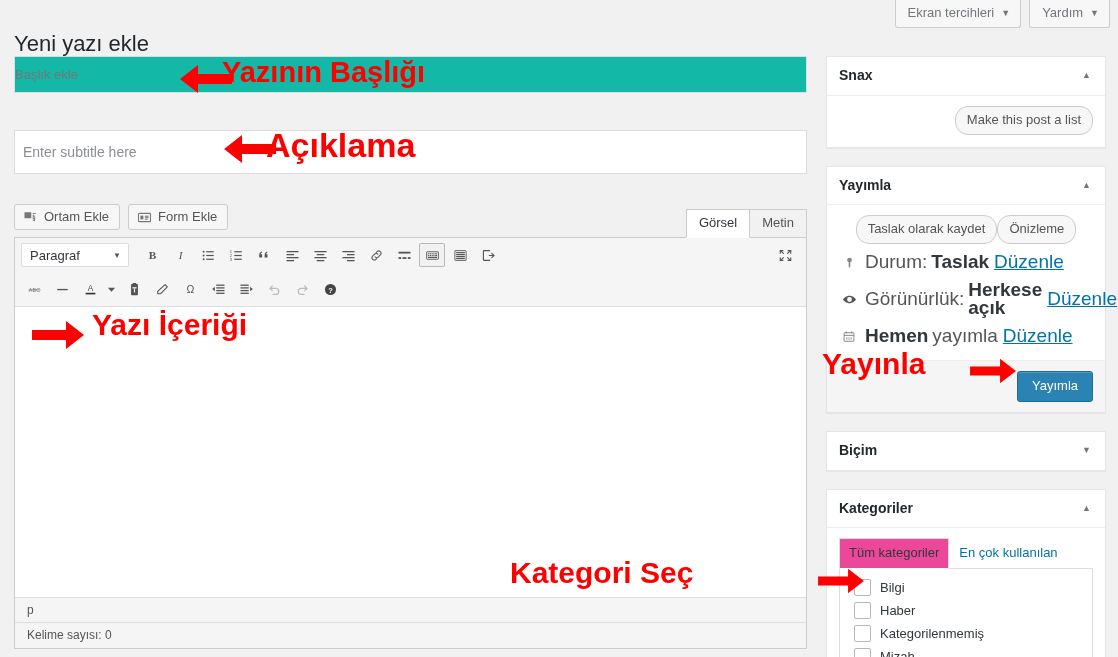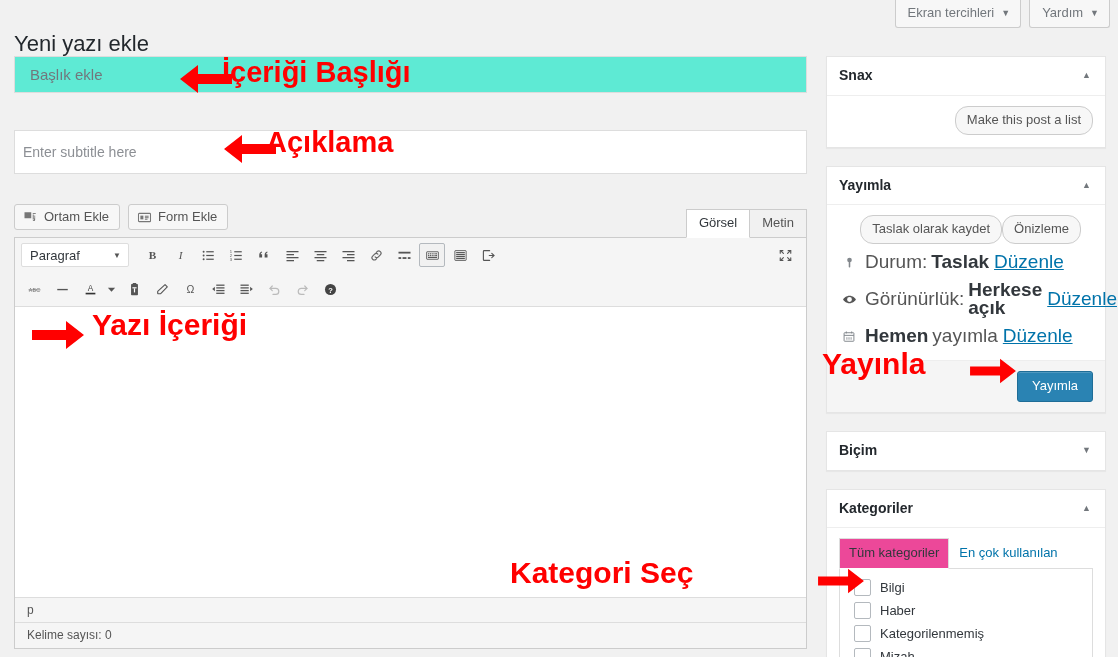--- a/index.html
+++ b/index.html
@@ -54,24 +54,24 @@
     position: absolute;
     left: 14px; top: 56px;
     width: 793px;
   }
 
   .title-input {
     display: block;
     width: 100%;
     box-sizing: border-box;
     height: 37px;
-    padding: 3px 15px;
-    font-size: 15px;
+    padding: 3px 0;
+    font-size: 13px;
     color: #32373c;
-    background: #5eead4;
+    background: #14b8a6;
     border: 1px solid #ddd;
     outline: none;
     font-family: "Liberation Sans", sans-serif;
   }
   .title-input::placeholder { color: #72777c; opacity: 1; }
 
   .subtitle-input {
     display: block;
     width: 100%;
     box-sizing: border-box;
@@ -254,21 +254,21 @@
     border-radius: 13px;
     color: #555;
     font-size: 13px;
     padding: 5px 11px 6px;
     cursor: pointer;
     line-height: 16px;
     white-space: nowrap;
   }
 
   .publish-row {
-    display: flex; justify-content: flex-end; align-items: center;
+    display: flex; justify-content: center; align-items: center;
     padding: 10px 24px 2px;
   }
   .misc { padding: 2px 12px 10px; }
   .misc-item {
     display: flex; align-items: center;
     font-size: 19px; color: #555;
     padding: 5px 0 5px 0;
     line-height: 18px;
   }
   .misc-ico {
@@ -352,21 +352,21 @@
     white-space: nowrap;
     line-height: 1;
     pointer-events: none;
   }
   .anno-arrow {
     position: absolute;
     pointer-events: none;
   }
   #anno-title { left: 222px; top: 58px; font-size: 29px; }
   #anno-title-arrow { left: 178px; top: 62px; }
-  #anno-subtitle { left: 266px; top: 128px; font-size: 29px; }
+  #anno-subtitle { left: 266px; top: 128px; font-size: 34px; }
   #anno-subtitle-arrow { left: 222px; top: 132px; }
   #anno-content { left: 92px; top: 310px; font-size: 30px; }
   #anno-content-arrow { left: 30px; top: 318px; }
   #anno-publish { left: 822px; top: 349px; font-size: 30px; }
   #anno-publish-arrow { left: 968px; top: 356px; }
   #anno-category { left: 510px; top: 558px; font-size: 30px; }
   #anno-category-arrow { left: 816px; top: 566px; }
 </style>
 </head>
 <body>
@@ -760,21 +760,21 @@
             <span>Mizah</span>
           </div>
         </div>
       </div>
     </div>
   </div>
 
   <svg class="anno-arrow" id="anno-title-arrow" width="56" height="34" viewBox="0 0 56 34">
     <path d="M54 12H20V3L2 17l18 14v-9h34z" fill="#ff0000"></path>
   </svg>
-  <div class="anno" id="anno-title">İçeriği Başlığı</div>
+  <div class="anno" id="anno-title">Yazının Başlığı</div>
 
   <svg class="anno-arrow" id="anno-subtitle-arrow" width="56" height="34" viewBox="0 0 56 34">
     <path d="M54 12H20V3L2 17l18 14v-9h34z" fill="#ff0000"></path>
   </svg>
   <div class="anno" id="anno-subtitle">Açıklama</div>
 
   <svg class="anno-arrow" id="anno-content-arrow" width="56" height="34" viewBox="0 0 56 34">
     <path d="M2 12h34V3l18 14-18 14v-9H2z" fill="#ff0000"></path>
   </svg>
   <div class="anno" id="anno-content">Yazı İçeriği</div>

